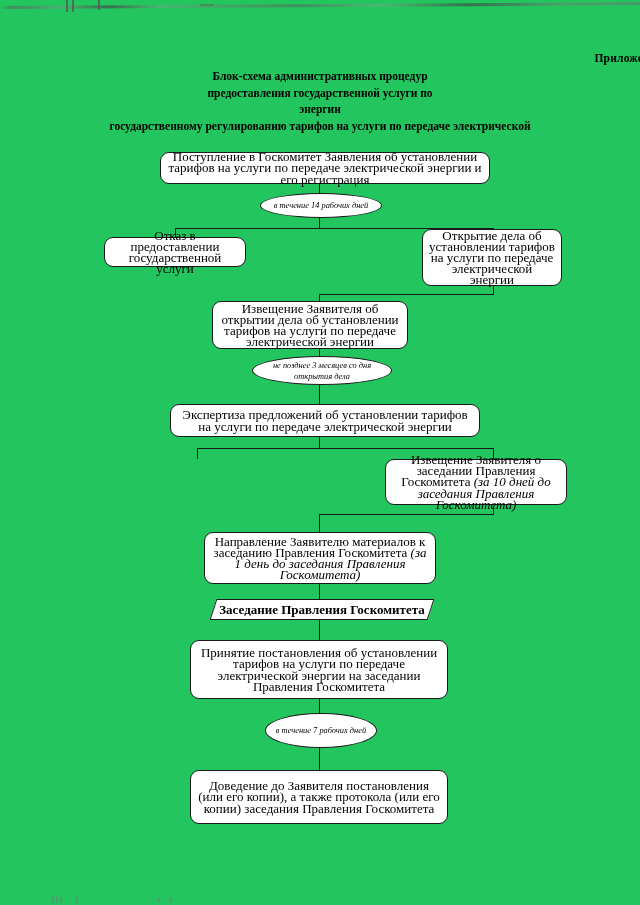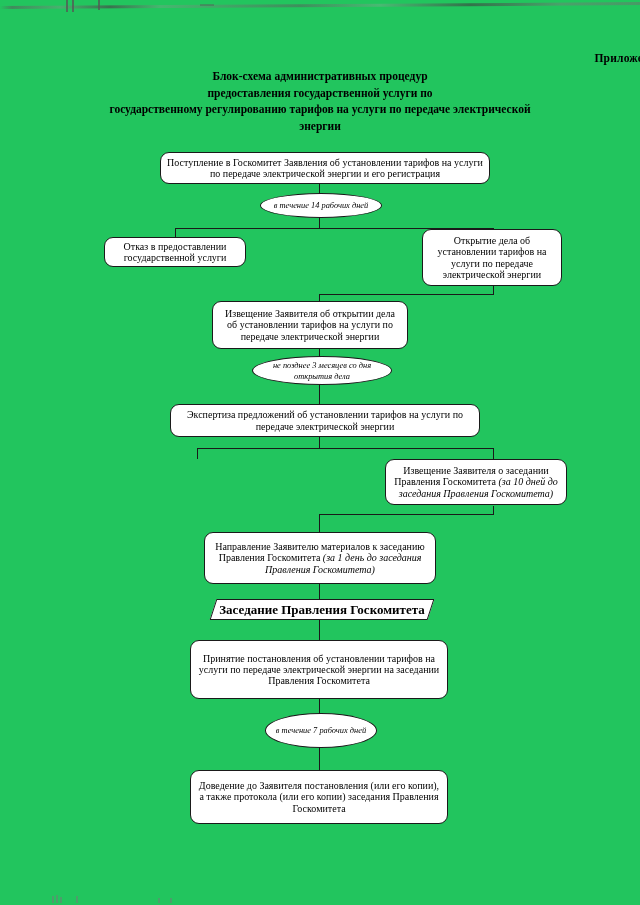--- a/index.html
+++ b/index.html
@@ -78,21 +78,21 @@
   .node {
     position: absolute;
     box-sizing: border-box;
     border: 1.3px solid #1a1a1a;
     border-radius: 9px;
     background: #ffffff;
     display: flex;
     align-items: center;
     justify-content: center;
     text-align: center;
-    font-size: 10px;
+    font-size: 13px;
     line-height: 11.2px;
     padding: 3px 6px;
     z-index: 3;
   }
   .node .txt { display: block; width: 100%; }
   .node em { font-style: italic; }
 
   .ellipse {
     position: absolute;
     box-sizing: border-box;
@@ -156,22 +156,22 @@
   <div class="scan-bottom" style="left:56px;top:895px;width:1.5px;height:8px;"></div>
   <div class="scan-bottom" style="left:60px;top:897px;width:1.5px;height:6px;"></div>
   <div class="scan-bottom" style="left:76px;top:896px;width:1.5px;height:7px;"></div>
   <div class="scan-bottom" style="left:158px;top:898px;width:1.5px;height:5px;"></div>
   <div class="scan-bottom" style="left:170px;top:898px;width:1.5px;height:5px;"></div>
 
   <div class="appendix">Приложение 2</div>
   <div class="doc-title">
     <div>Блок-схема административных процедур</div>
     <div>предоставления государственной услуги по</div>
+    <div>энергии</div>
     <div>государственному регулированию тарифов на услуги по передаче электрической</div>
-    <div>энергии</div>
   </div>
 
   <div class="vline" style="left:319px;top:184px;height:10px;"></div>
 
   <div class="vline" style="left:319px;top:217px;height:12px;"></div>
   <div class="hline" style="left:175px;top:228px;width:319px;"></div>
   <div class="vline" style="left:175px;top:228px;height:10px;"></div>
   <div class="vline" style="left:493px;top:228px;height:10px;"></div>
 
   <div class="vline" style="left:493px;top:286px;height:9px;"></div>

